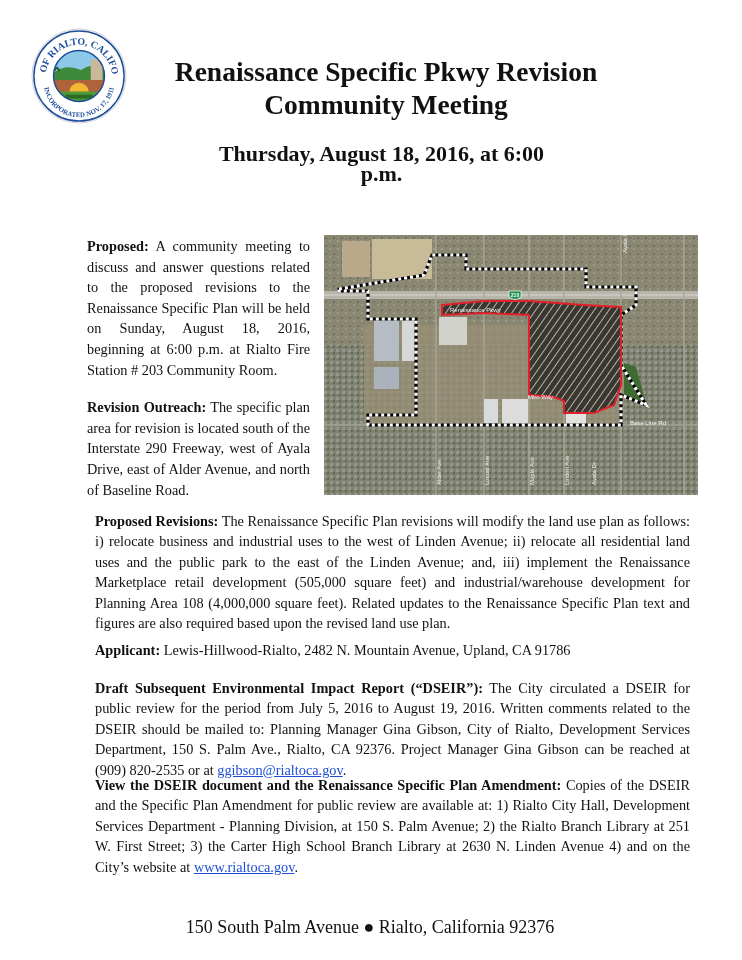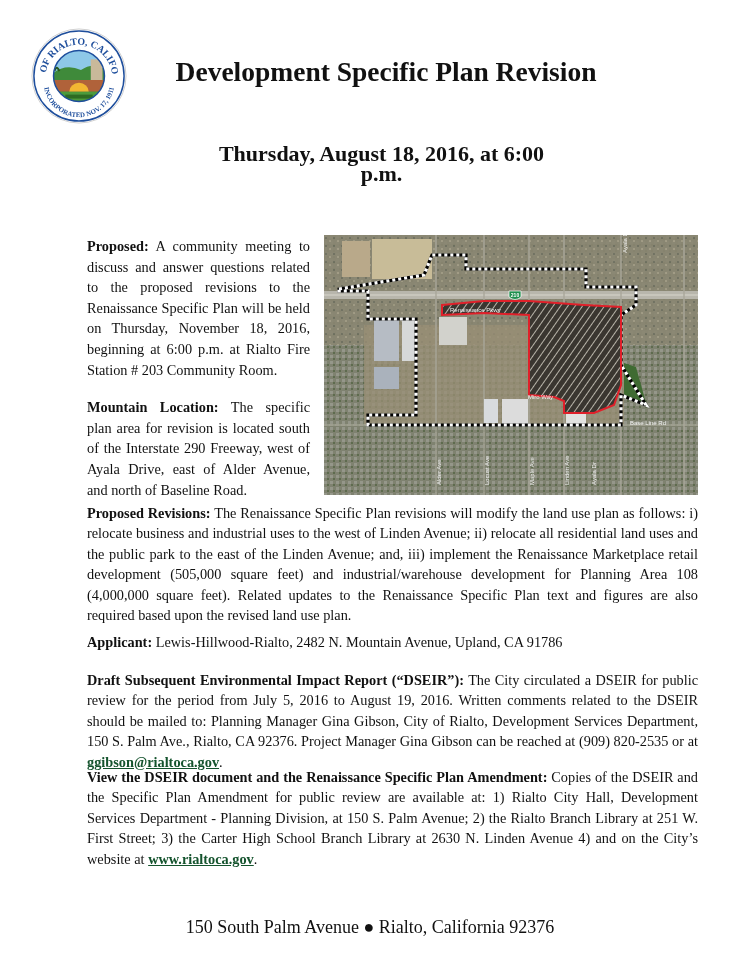--- a/index.html
+++ b/index.html
@@ -11,22 +11,22 @@
   .subhead { position: absolute; left: 200px; top: 144px; width: 363px; text-align: center;
              font-size: 22px; line-height: 19.5px; }
   .subhead .b { font-weight: bold; }
   .col-left { position: absolute; left: 87px; top: 236px; width: 223px;
               font-size: 14.3px; line-height: 20.6px; text-align: justify; }
   .col-left p { margin: 0 0 17px 0; }
   .label { font-weight: bold; }
   .map { position: absolute; left: 324px; top: 235px; width: 374px; height: 260px; }
   .full { position: absolute; left: 87px; width: 611px; font-size: 14.3px; line-height: 20.4px;
           text-align: justify; }
-  .full p { margin: 0; }
-  a.lnk { color: #14532d; text-decoration: underline; font-weight: bold; }
+  .full p { margin: 8px; }
+  a.lnk { color: #1d4ed8; text-decoration: underline; }
   .footer { position: absolute; left: 140px; top: 917px; width: 460px; text-align: center;
             font-size: 18px; }
 </style>
 </head>
 <body>
 
 <svg class="logo" viewBox="0 0 100 100">
   <defs>
     <path id="arcTop" d="M 16 52 A 34 34 0 1 1 84 52"></path>
     <path id="arcBot" d="M 14 56 A 36 36 0 0 0 86 56"></path>
@@ -49,30 +49,31 @@
     <path d="M24 54 L78 54 L78 66 L24 66 Z" fill="#b0623a"></path>
     <path d="M40 66 A 10 9 0 0 1 60 66 Z" fill="#f2b632"></path>
     <rect x="20" y="66" width="60" height="14" fill="#4c9a3c"></rect>
     <path d="M25 45 Q27 38 30 45" stroke="#2a5a1c" stroke-width="2" fill="none"></path>
     <rect x="36" y="69" width="28" height="4" fill="#2e6b22"></rect>
   </g>
   <circle cx="50" cy="50" r="26" fill="none" stroke="#1e4e9c" stroke-width="1.5"></circle>
 </svg>
 
 <div class="title">
-  <div>Development Specific Plan Revision</div>
+  <div>Renaissance Specific Pkwy Revision</div>
+  <div>Community Meeting</div>
 </div>
 
 <div class="subhead">
   <div class="b">Thursday, August 18, 2016, at 6:00 p.m.</div>
 </div>
 
 <div class="col-left">
-  <p><span class="label">Proposed:</span><span> A community meeting to discuss and answer questions related to the proposed revisions to the Renaissance Specific Plan will be held on Thursday, November 18, 2016, beginning at 6:00 p.m. at Rialto Fire Station # 203 Community Room.</span></p>
-  <p><span class="label">Mountain Location:</span><span> The specific plan area for revision is located south of the Interstate 290 Freeway, west of Ayala Drive, east of Alder Avenue, and north of Baseline Road.</span></p>
+  <p><span class="label">Proposed:</span><span> A community meeting to discuss and answer questions related to the proposed revisions to the Renaissance Specific Plan will be held on Sunday, August 18, 2016, beginning at 6:00 p.m. at Rialto Fire Station # 203 Community Room.</span></p>
+  <p><span class="label">Revision Outreach:</span><span> The specific plan area for revision is located south of the Interstate 290 Freeway, west of Ayala Drive, east of Alder Avenue, and north of Baseline Road.</span></p>
 </div>
 
 <svg class="map" viewBox="0 0 374 260">
   <defs>
     <pattern id="hatch" width="6" height="6" patternUnits="userSpaceOnUse" patternTransform="rotate(35)">
       <rect width="6" height="6" fill="#3a3630"></rect>
       <line x1="0" y1="0" x2="0" y2="6" stroke="#d9d4c8" stroke-width="1.6"></line>
     </pattern>
     <pattern id="terrain" width="8" height="8" patternUnits="userSpaceOnUse">
       <rect width="8" height="8" fill="#8a8672"></rect>

